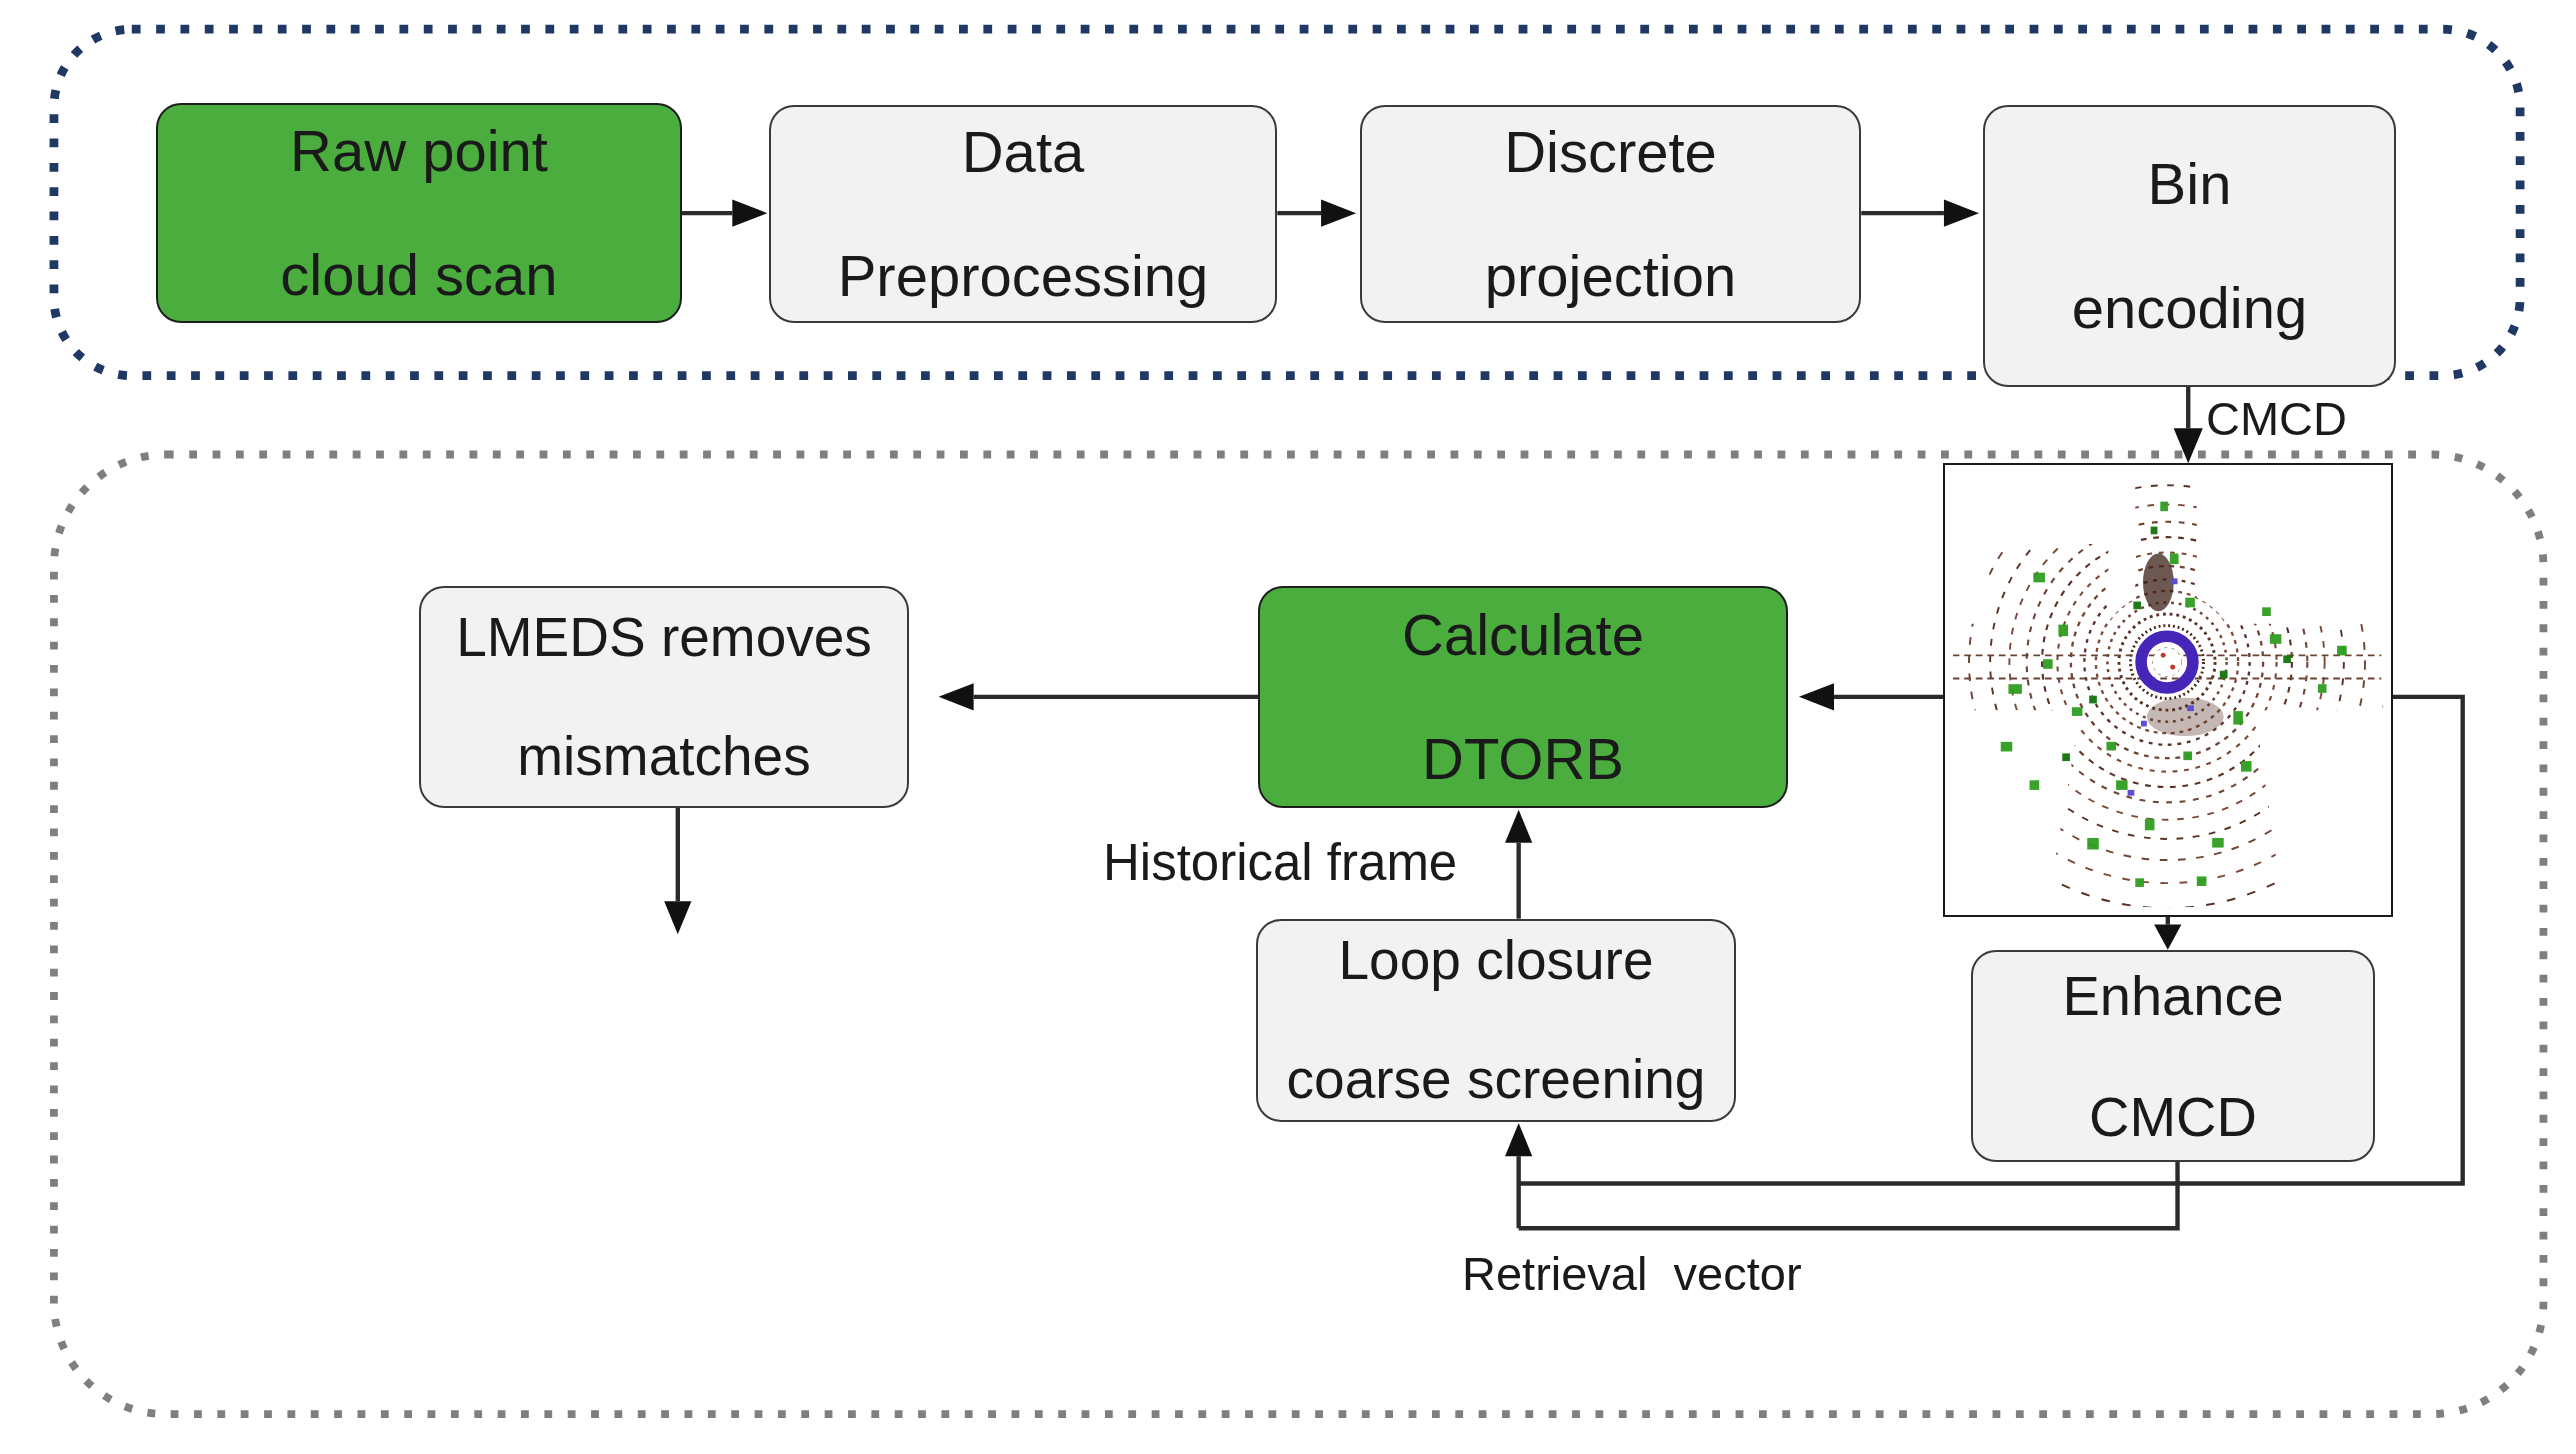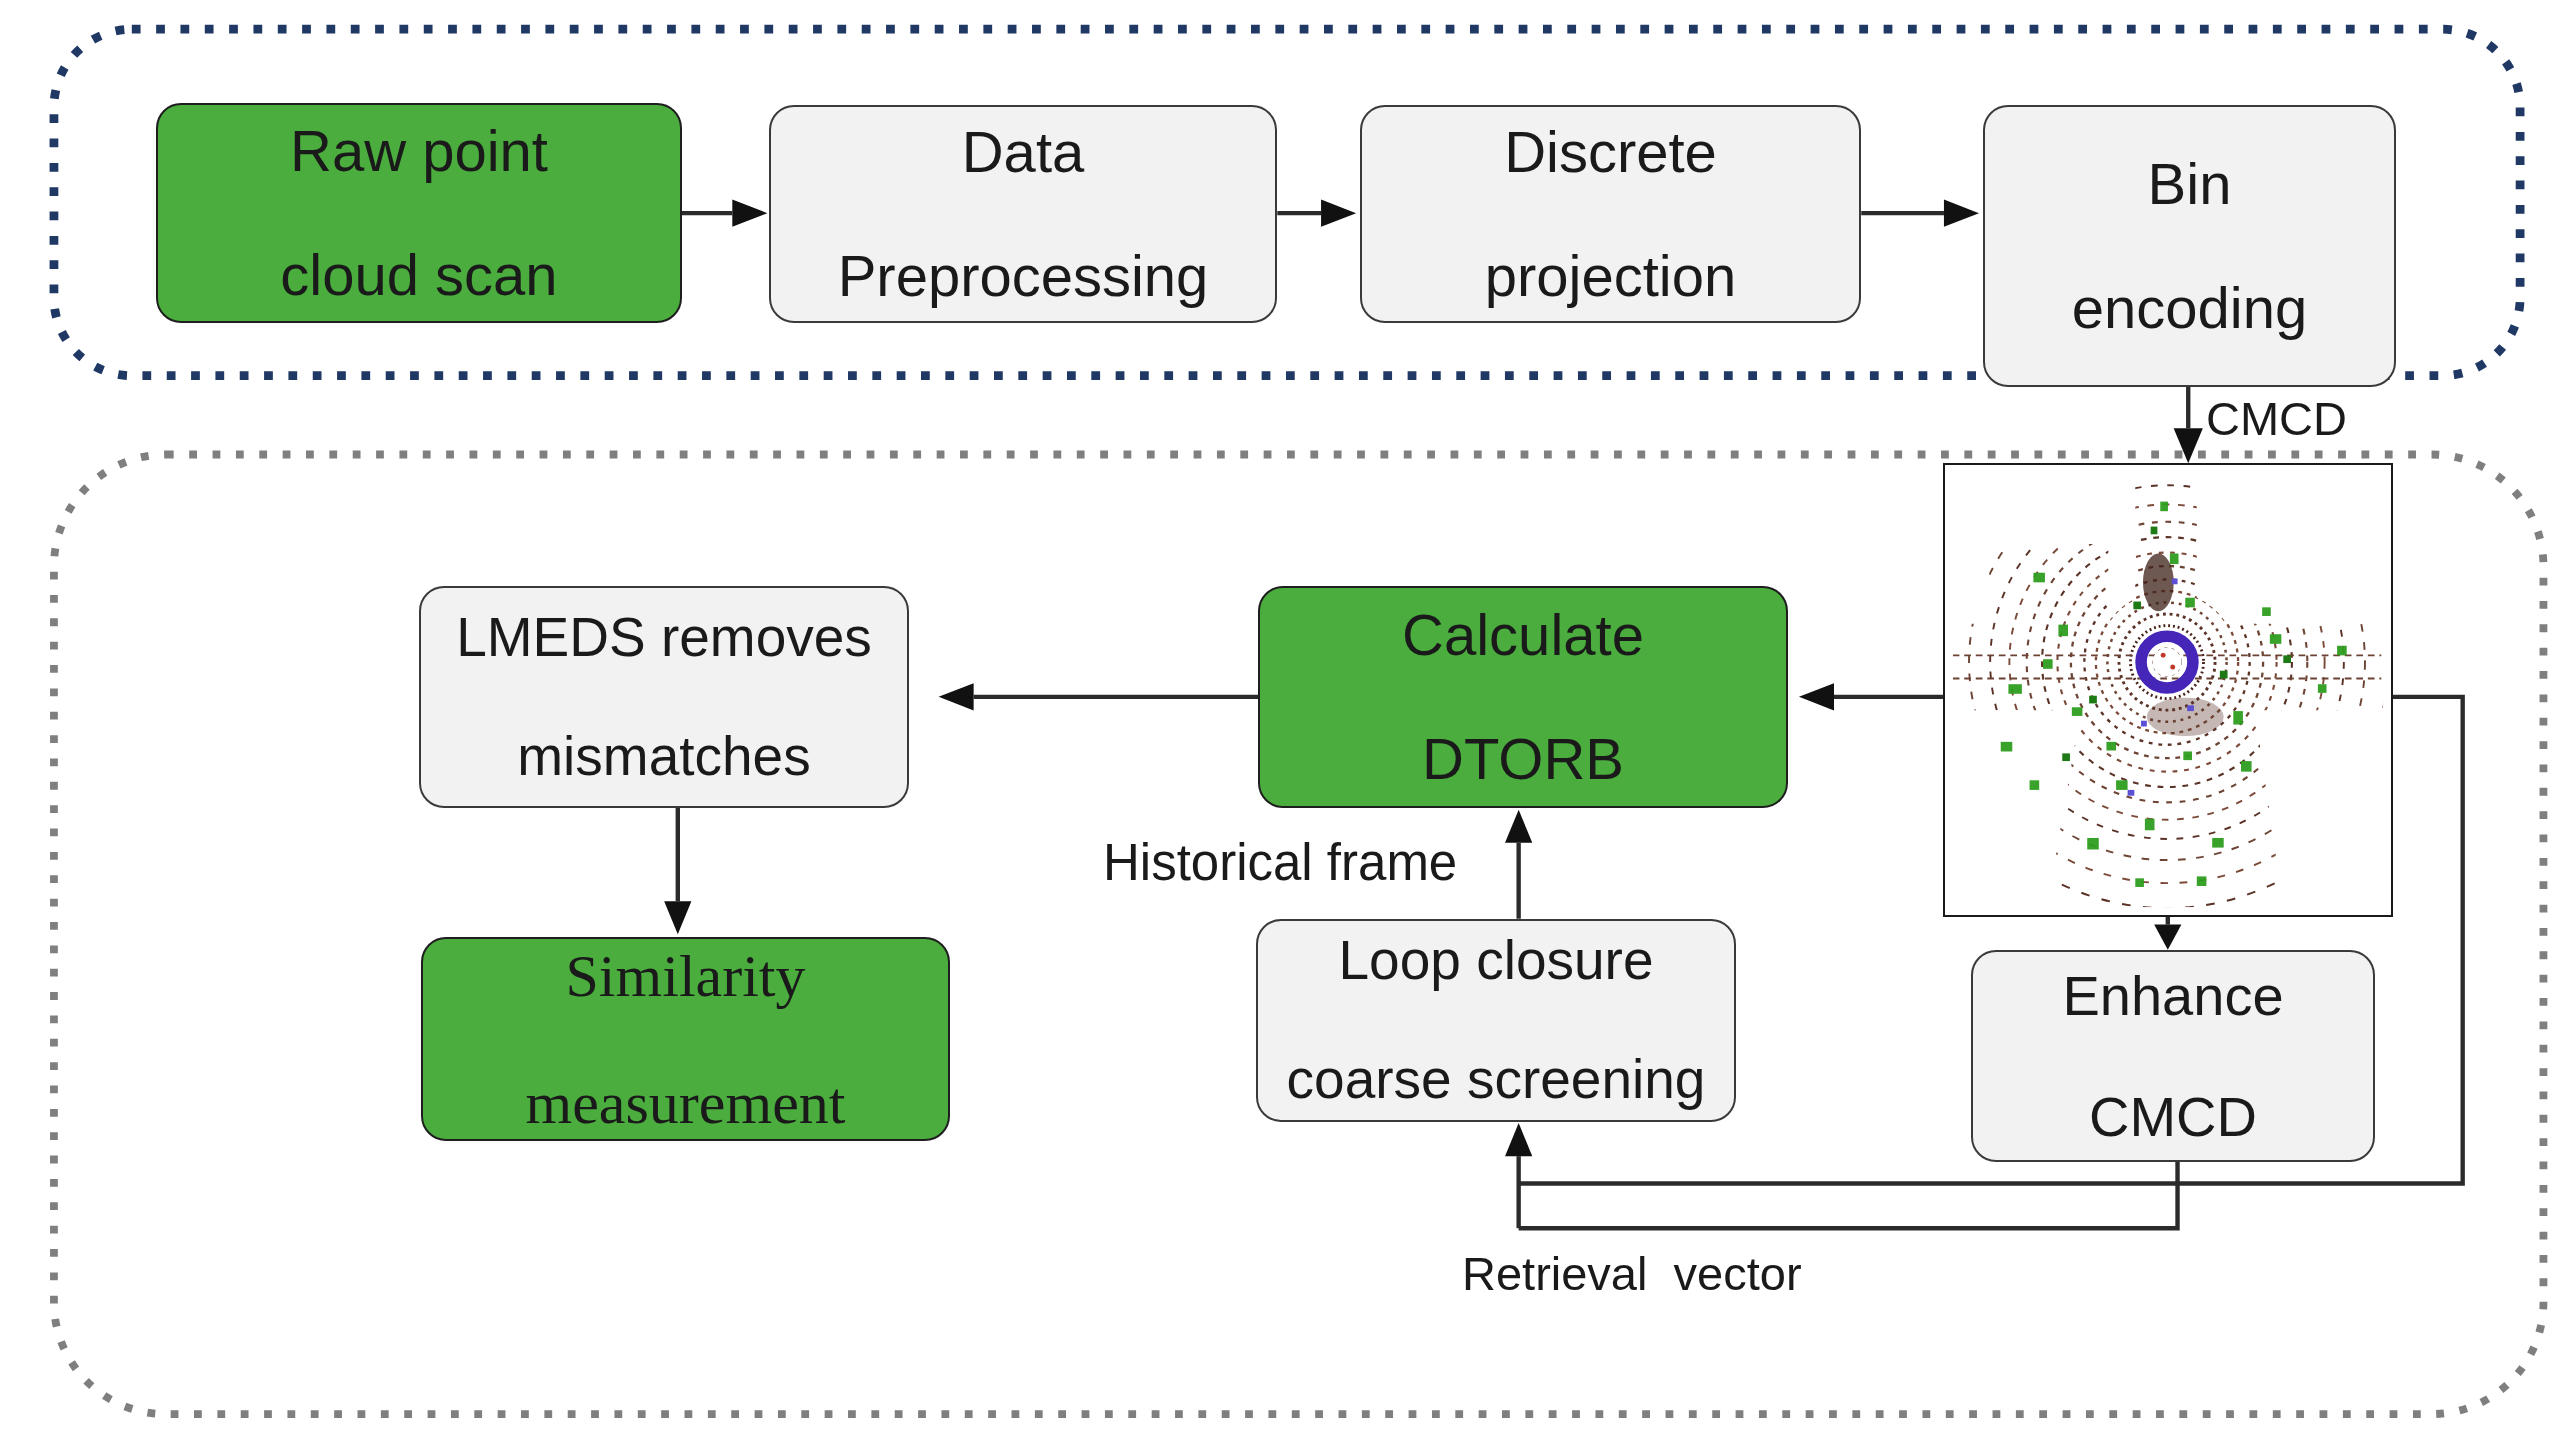--- a/index.html
+++ b/index.html
@@ -110,24 +110,20 @@
   <div class="node" style="left:419px;top:586px;width:490px;height:222px;font-size:55px">
     <span>LMEDS removes</span>
     <span>mismatches</span>
   </div>
 
   <div class="node green" style="left:1258px;top:586px;width:530px;height:222px">
     <span>Calculate</span>
     <span>DTORB</span>
   </div>
 
-  <div class="node green serif" style="left:421px;top:937px;width:529px;height:204px">
-    <span>Similarity</span>
-    <span>measurement</span>
-  </div>
 
   <div class="node" style="left:1256px;top:919px;width:480px;height:203px;font-size:55px">
     <span>Loop closure</span>
     <span>coarse screening</span>
   </div>
 
   <div class="node" style="left:1971px;top:950px;width:404px;height:212px;font-size:56px">
     <span>Enhance</span>
     <span>CMCD</span>
   </div>

